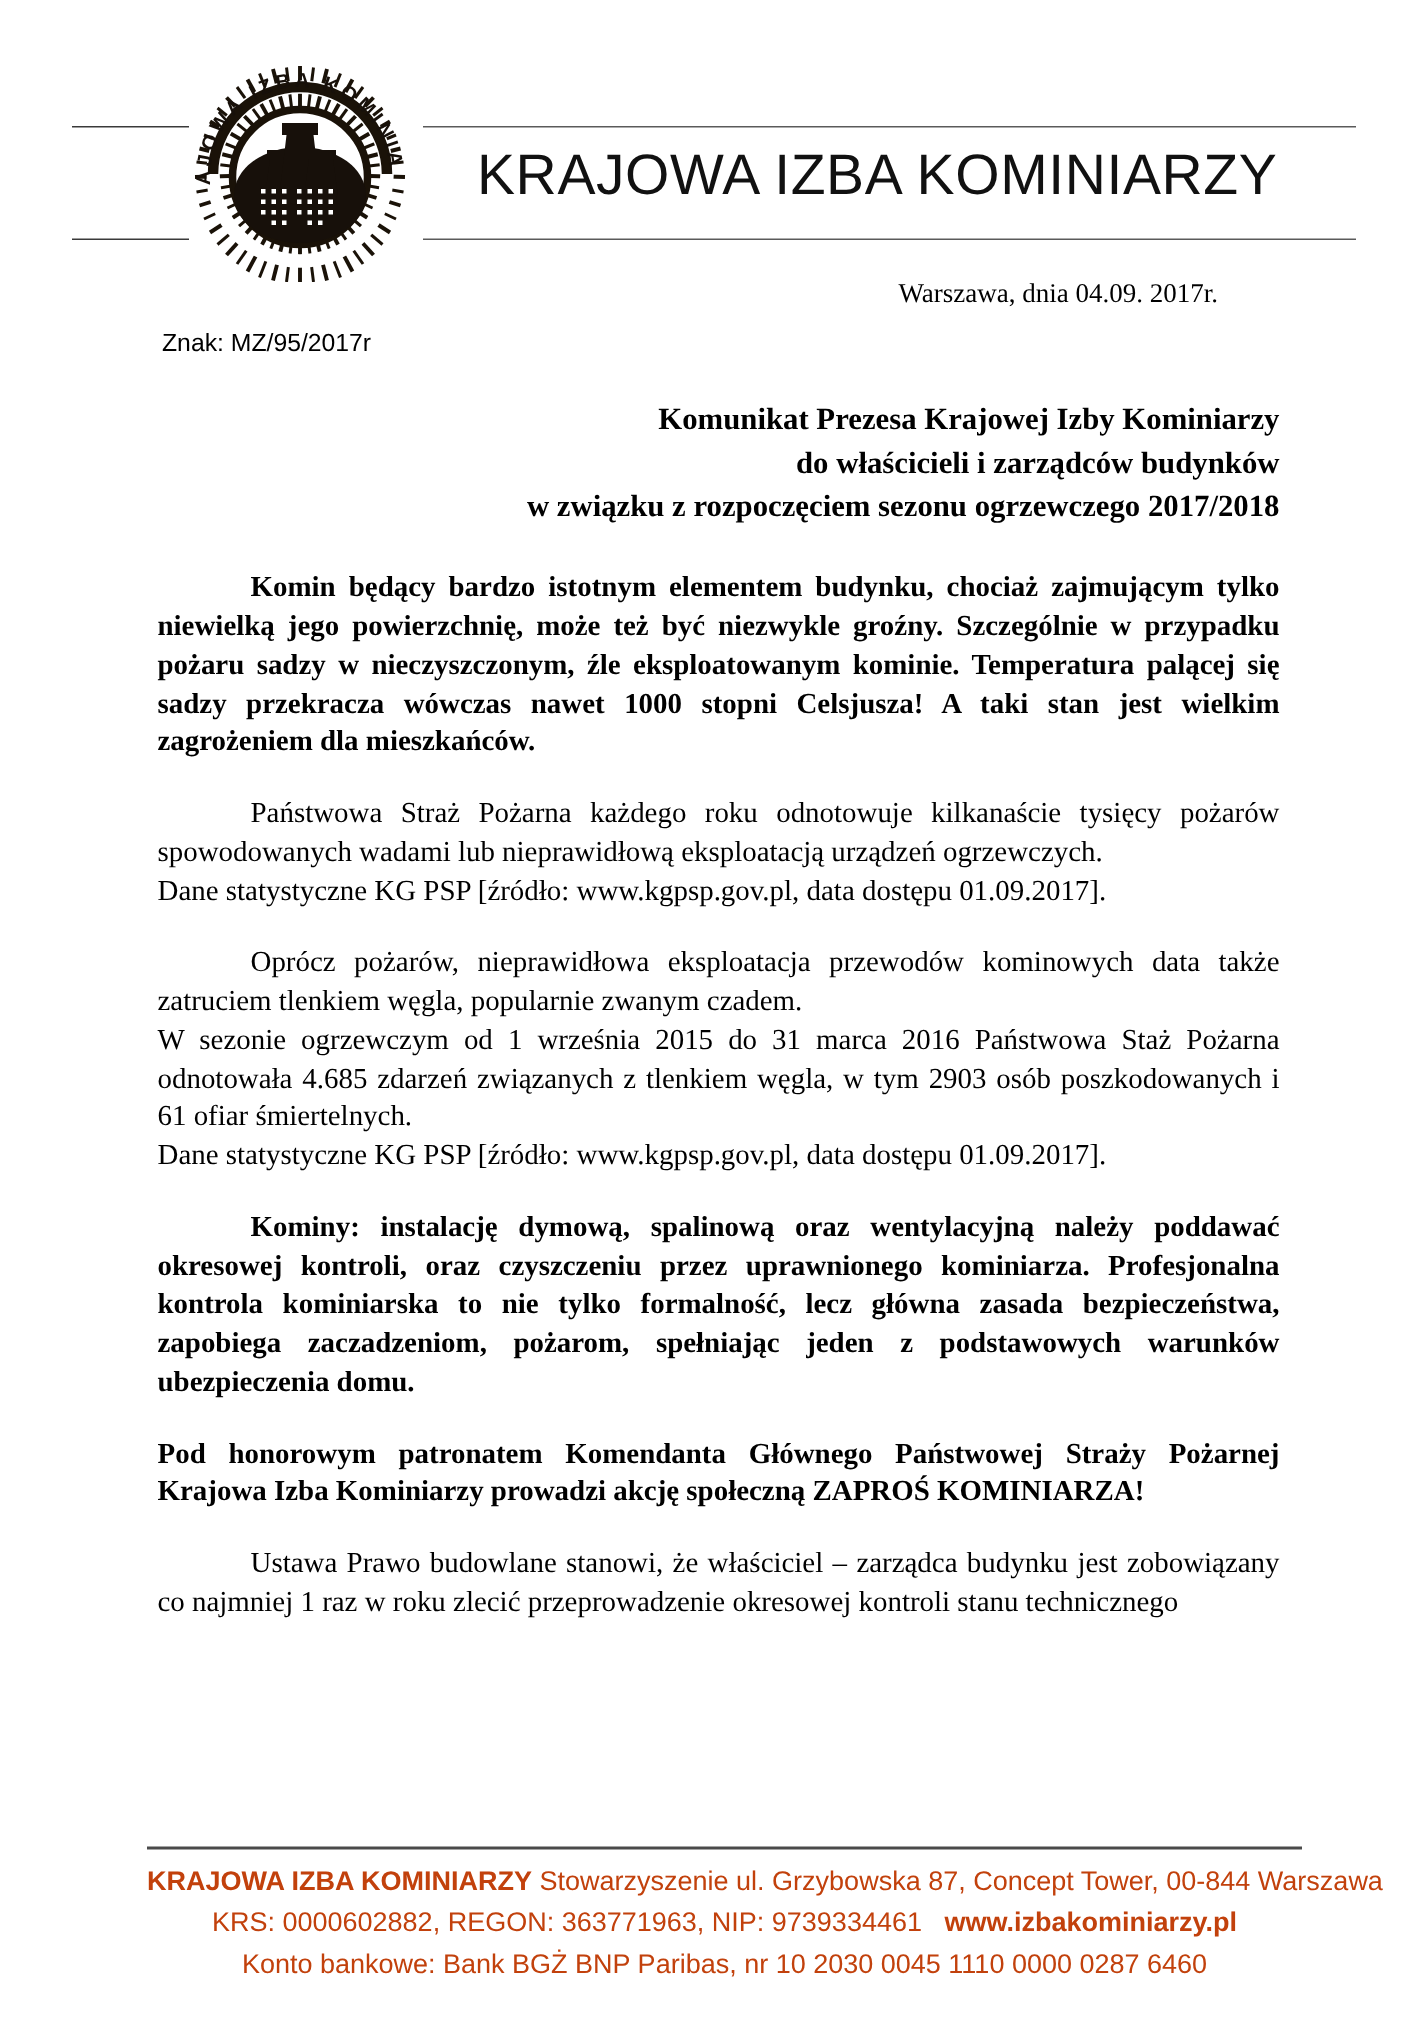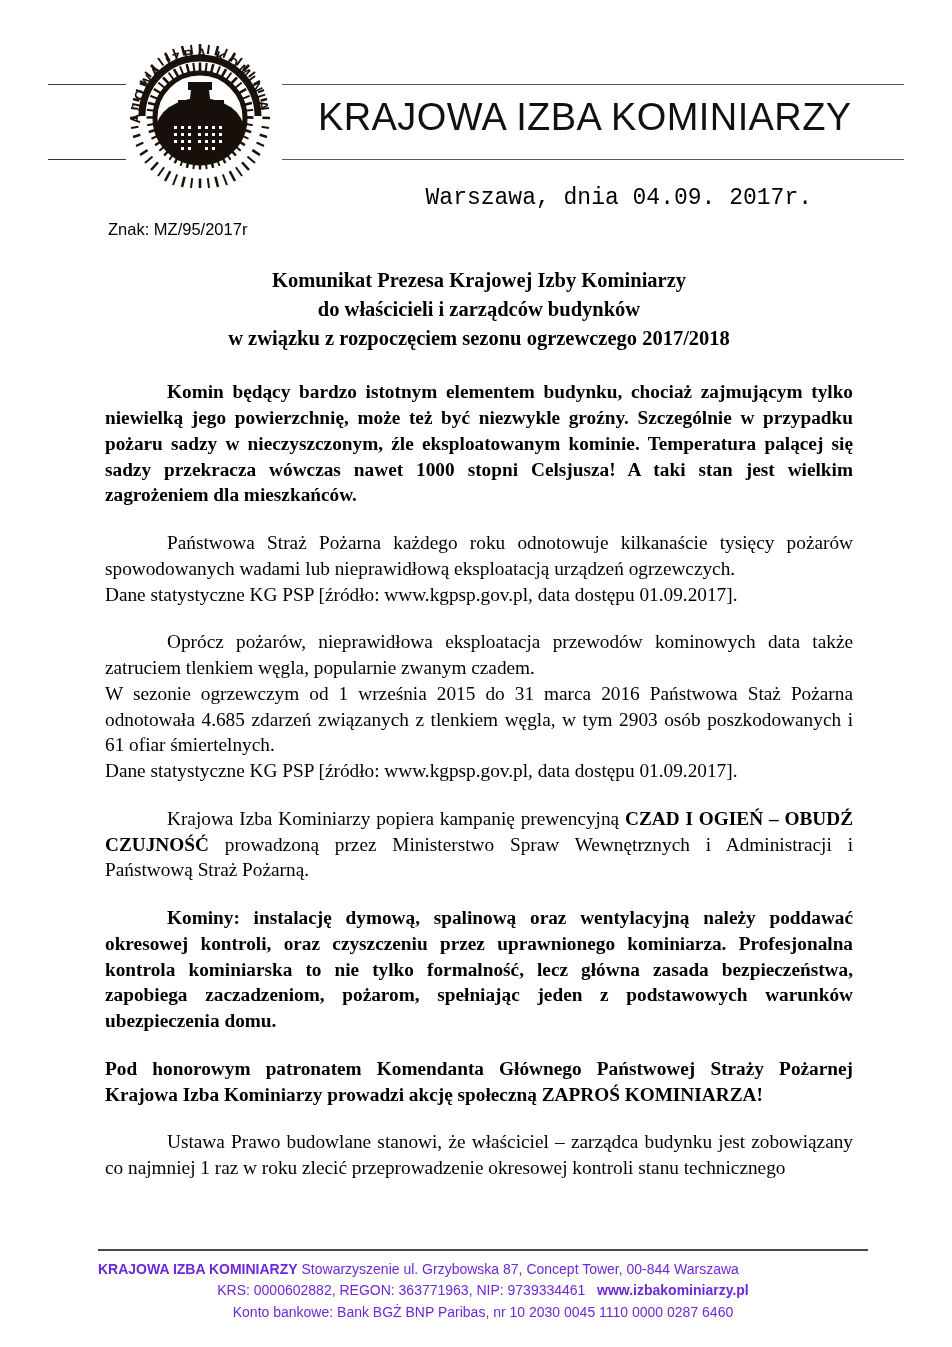--- a/index.html
+++ b/index.html
@@ -62,41 +62,41 @@
     letter-spacing: 0.4px;
     color: #111111;
     white-space: nowrap;
   }
 
   
   .date-line {
     position: absolute;
     top: 185px;
     right: 140px;
-    font-size: 23px;
-    font-family: Liberation Mono, monospace;
+    font-size: 18px;
+    font-family: Liberation Serif, serif;
   }
   .znak-line {
     position: absolute;
     top: 220px;
     left: 108px;
     font-family: "Liberation Sans", "DejaVu Sans", sans-serif;
     font-size: 16.5px;
   }
 
   
   .body-area {
     position: absolute;
     top: 266px;
     left: 105px;
     width: 748px;
   }
 
   .doc-title {
-    text-align: center;
+    text-align: right;
     font-weight: bold;
     font-size: 20.5px;
     line-height: 1.42;
     margin: 0 0 26px 0;
   }
   .doc-title div { white-space: nowrap; }
 
   p.para {
     margin: 0 0 6px 0;
     font-size: 19.3px;
@@ -122,23 +122,23 @@
     bottom: 24px;
     font-family: "Liberation Sans", "DejaVu Sans", sans-serif;
   }
   .footer-rule {
     height: 2px;
     background: #4a4a4a;
     margin-bottom: 8px;
   }
   .footer-line {
     text-align: center;
-    font-size: 14px;
+    font-size: 18px;
     line-height: 1.52;
-    color: #6d28d9;
+    color: #c2410c;
     white-space: nowrap;
   }
   .footer-line.first { text-align: left; }
   .footer b { font-weight: bold; }
 </style>
 </head>
 <body>
 
 <div class="page">
 
@@ -280,23 +280,20 @@
 
     <p class="para indent bold spacer-before">Komin będący bardzo istotnym elementem budynku, chociaż zajmującym tylko niewielką jego powierzchnię, może też być niezwykle groźny. Szczególnie w przypadku pożaru sadzy w nieczyszczonym,  źle eksploatowanym kominie. Temperatura palącej się sadzy przekracza wówczas nawet 1000 stopni Celsjusza! A taki stan jest wielkim zagrożeniem dla mieszkańców.</p>
 
     <p class="para indent spacer-before tight">Państwowa Straż Pożarna każdego roku odnotowuje kilkanaście tysięcy pożarów spowodowanych wadami lub nieprawidłową eksploatacją urządzeń ogrzewczych.</p>
     <p class="para italic">Dane statystyczne KG PSP [źródło: www.kgpsp.gov.pl, data dostępu 01.09.2017].</p>
 
     <p class="para indent spacer-before tight">Oprócz pożarów, nieprawidłowa eksploatacja przewodów kominowych data także zatruciem tlenkiem węgla, popularnie zwanym czadem.</p>
     <p class="para tight">W sezonie ogrzewczym od 1 września 2015 do 31 marca 2016 Państwowa Staż Pożarna odnotowała 4.685 zdarzeń związanych z tlenkiem węgla, w tym 2903 osób poszkodowanych i 61 ofiar śmiertelnych.</p>
     <p class="para italic">Dane statystyczne KG PSP [źródło: www.kgpsp.gov.pl, data dostępu 01.09.2017].</p>
 
-    <p class="para indent spacer-before">
-      <span>Krajowa Izba Kominiarzy popiera kampanię prewencyjną </span><b>CZAD I OGIEŃ – OBUDŹ CZUJNOŚĆ</b><span> prowadzoną przez Ministerstwo Spraw Wewnętrznych i Administracji i Państwową Straż Pożarną.</span>
-    </p>
 
     <p class="para indent bold spacer-before">Kominy: instalację dymową, spalinową oraz wentylacyjną należy poddawać okresowej kontroli, oraz czyszczeniu przez uprawnionego kominiarza. Profesjonalna kontrola kominiarska to nie tylko formalność, lecz główna zasada bezpieczeństwa, zapobiega zaczadzeniom, pożarom, spełniając jeden z podstawowych  warunków ubezpieczenia domu.</p>
 
     <p class="para bold spacer-before">Pod honorowym patronatem Komendanta Głównego Państwowej Straży Pożarnej Krajowa Izba Kominiarzy prowadzi akcję społeczną ZAPROŚ KOMINIARZA!</p>
 
     <p class="para indent spacer-before">Ustawa Prawo budowlane stanowi, że właściciel – zarządca budynku jest zobowiązany co najmniej 1 raz w roku zlecić przeprowadzenie okresowej kontroli stanu technicznego</p>
   </div>
 
   <div class="footer">
     <div class="footer-rule"></div>

